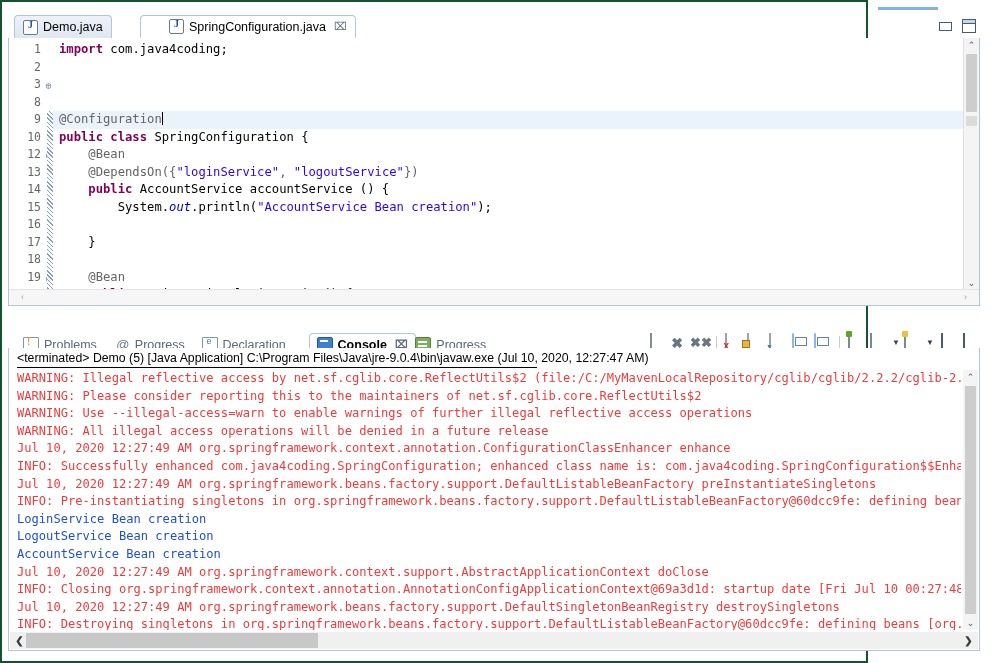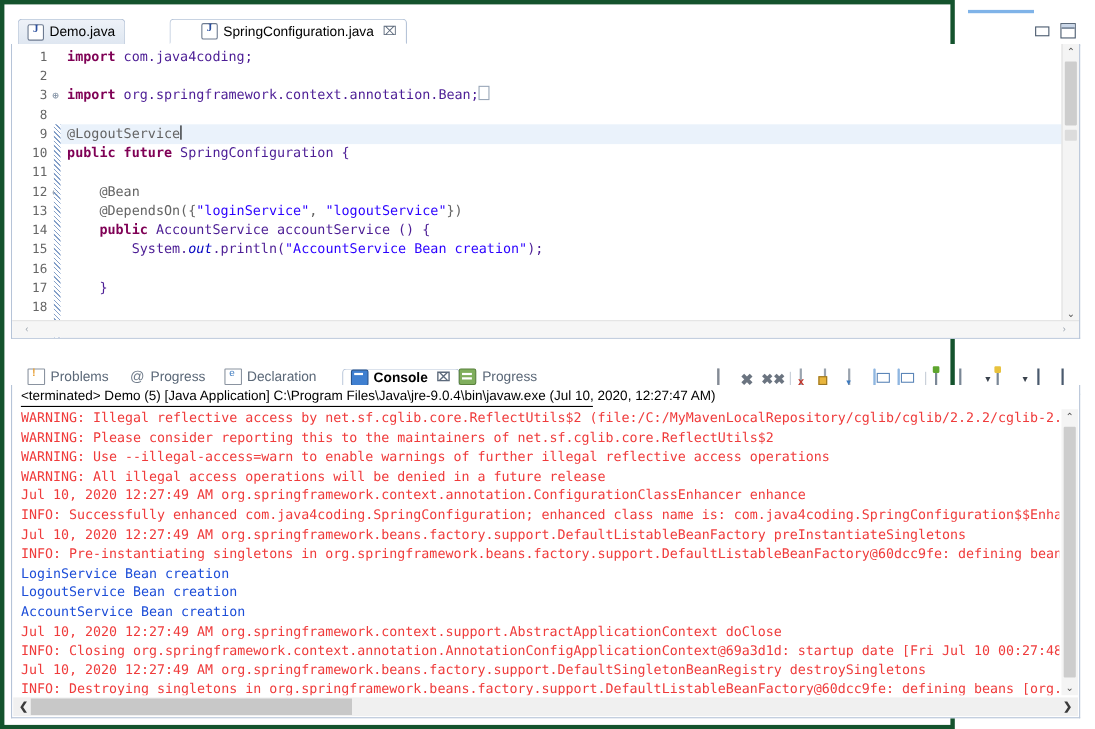--- a/index.html
+++ b/index.html
@@ -5,21 +5,21 @@
   html,body{margin:0;padding:0;}
   body{
     width:995px;height:663px;overflow:hidden;
     background:#ffffff;
     font-family:"Liberation Sans", sans-serif;
     font-size:12px;color:#000;
   }
   .app-frame{
     position:absolute;left:0;top:0;width:868px;height:663px;
     box-sizing:border-box;
-    border:4px solid #14532d;
+    border:2px solid #14532d;
     background:#ffffff;
   }
   
   .editor-part{
     position:absolute;left:6px;top:5px;width:972px;height:318px;
     box-sizing:border-box;
   }
   .tab-bar{
     position:absolute;left:0;top:8px;width:972px;height:24px;
     border-bottom:1px solid #b6c4d8;
@@ -29,21 +29,21 @@
     display:flex;align-items:center;gap:5px;padding:0 8px;
     font-size:12.5px;color:#000;white-space:nowrap;
   }
   .tab.inactive{
     left:6px;
     background:linear-gradient(to bottom,#eef2f8,#dfe7f1);
     border:1px solid #b6c4d8;border-bottom:none;
     border-radius:4px 4px 0 0;
   }
   .tab.active{
-    left:144px;
+    left:132px;
     background:#ffffff;
     border:1px solid #b6c4d8;border-bottom:1px solid #ffffff;
     border-radius:4px 4px 0 0;
     padding-left:28px;
   }
   .java-icon{
     width:13px;height:13px;flex:none;
     background:#ffffff;border:1px solid #6c7a90;border-radius:2px;
     position:relative;
   }
@@ -95,21 +95,21 @@
     position:absolute;left:44px;right:0;height:17.5px;background:#eaf2fb;
   }
   .caret{
     display:inline-block;width:1px;height:13px;background:#000;
     vertical-align:-2px;margin-left:0px;
   }
   .kw{color:#7f0055;font-weight:bold;}
   .str{color:#2a00ff;}
   .ann{color:#646464;}
   .fld{color:#0000c0;font-style:italic;}
-  .plain{color:#4c1d95;}
+  .plain{color:#000000;}
   .ph{display:inline-block;width:8px;height:11px;border:1px solid #9aa7b8;vertical-align:-1px;}
   .vscroll{
     position:absolute;right:0;top:0;width:15px;bottom:15px;
     background:#f4f4f4;border-left:1px solid #e0e0e0;
   }
   .vscroll .arrow{
     position:absolute;left:0;right:0;height:14px;text-align:center;
     font-size:9px;color:#555;line-height:14px;
   }
   .vscroll .arrow.up{top:0;}
@@ -126,21 +126,21 @@
   .bottom-part{
     position:absolute;left:6px;top:329px;width:972px;height:328px;
     box-sizing:border-box;
   }
   .bt-tabbar{
     position:absolute;left:0;top:0;width:972px;height:25px;
     border-bottom:1px solid #b6c4d8;
   }
   .bt-tab{
     position:absolute;top:2px;height:23px;box-sizing:border-box;
-    display:flex;gap:5px;padding:0 7px;
+    display:flex;align-items:center;gap:5px;padding:0 7px;
     font-size:12.5px;white-space:nowrap;color:#5b6878;
   }
   .bt-tab.active{
     background:#ffffff;color:#000;font-weight:bold;
     border:1px solid #b6c4d8;border-bottom:1px solid #ffffff;
     border-radius:4px 4px 0 0;
   }
   .ic{width:14px;height:13px;flex:none;position:relative;}
   .ic-problems{background:#ffffff;border:1px solid #8a93a0;border-radius:1px;}
   .ic-problems::after{content:"!";position:absolute;left:3px;top:-2px;color:#e8a33d;font-weight:bold;font-size:10px;}
@@ -234,25 +234,24 @@
         <span class="win-max"></span>
       </div>
     </div>
 
     <div class="editor-body">
       <div class="code-area">
         <div class="gutter-bg"></div>
         <div class="code-lines" id="code-lines">
             <div class="cl"><span class="ln">1</span><span class="code-txt"><span class="kw">import</span><span class="plain"> com.java4coding;</span></span></div>
             <div class="cl"><span class="ln">2</span><span class="code-txt"></span></div>
-            <div class="cl"><span class="ln">3</span><span class="fold">⊕</span><span class="code-txt"><span class="kw">import</span><span class="plain"> org.springframework.context.annotation.Bean;</span><span class="ph"></span></span></div>
+            <div class="cl"><span class="ln">3</span><span class="fold">⊕</span></div>
             <div class="cl"><span class="ln">8</span><span class="code-txt"></span></div>
-            <div class="cl"><div class="hl-line"></div><span class="ln">9</span><span class="code-txt"><span class="ann">@LogoutService</span><span class="caret"></span></span></div>
-            <div class="cl"><span class="ln">10</span><span class="code-txt"><span class="kw">public future</span><span class="plain"> SpringConfiguration {</span></span></div>
-            <div class="cl"><span class="ln">11</span><span class="code-txt"></span></div>
+            <div class="cl"><div class="hl-line"></div><span class="ln">9</span><span class="code-txt"><span class="ann">@Configuration</span><span class="caret"></span></span></div>
+            <div class="cl"><span class="ln">10</span><span class="code-txt"><span class="kw">public class</span><span class="plain"> SpringConfiguration {</span></span></div>
             <div class="cl"><span class="ln">12</span><span class="fold">⊖</span><span class="code-txt"><span class="ann">    @Bean</span></span></div>
             <div class="cl"><span class="ln">13</span><span class="code-txt"><span class="ann">    @DependsOn({</span><span class="str">"loginService"</span><span class="ann">, </span><span class="str">"logoutService"</span><span class="ann">})</span></span></div>
             <div class="cl"><span class="ln">14</span><span class="code-txt"><span class="plain">    </span><span class="kw">public</span><span class="plain"> AccountService accountService () {</span></span></div>
             <div class="cl"><span class="ln">15</span><span class="code-txt"><span class="plain">        System.</span><span class="fld">out</span><span class="plain">.println(</span><span class="str">"AccountService Bean creation"</span><span class="plain">);</span></span></div>
             <div class="cl"><span class="ln">16</span></div>
             <div class="cl"><span class="ln">17</span><span class="code-txt"><span class="plain">    }</span></span></div>
             <div class="cl"><span class="ln">18</span><span class="code-txt"></span></div>
             <div class="cl"><span class="ln">19</span><span class="fold">⊖</span><span class="code-txt"><span class="ann">    @Bean</span></span></div>
             <div class="cl"><span class="ln">20</span><span class="code-txt"><span class="plain">    </span><span class="kw">public</span><span class="plain"> LoginService loginService() {</span></span></div>
           </div>

